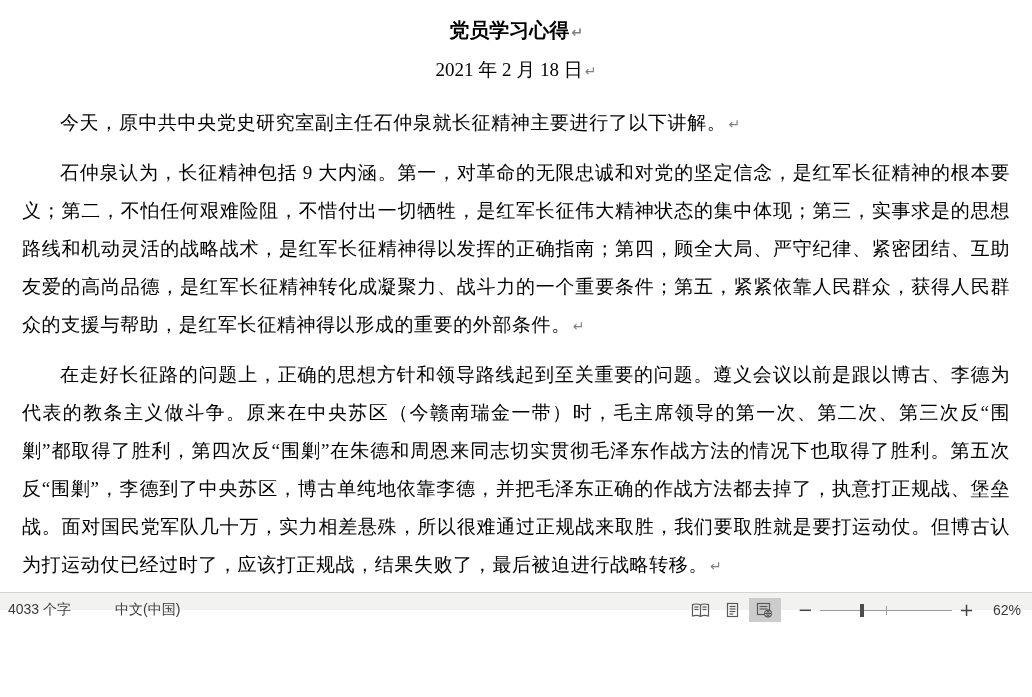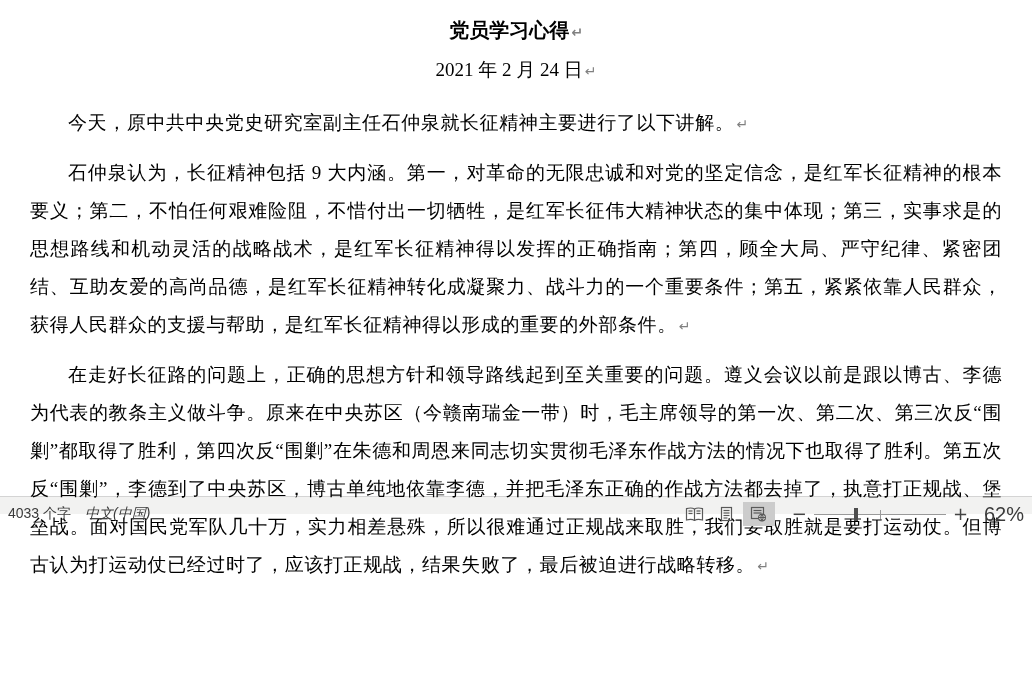--- a/index.html
+++ b/index.html
@@ -4,36 +4,36 @@
 <style>
   html, body { margin:0; padding:0; }
   body {
     width:1032px; height:697px;
     background:#ffffff;
     font-family:"Liberation Serif","DejaVu Serif",serif;
     overflow:hidden;
   }
   
   .doc {
-    height:496px; box-sizing:border-box;
+    height:592px; box-sizing:border-box;
     padding:11px 22px 0 22px;
     background:#ffffff;
   }
   .hline {
     text-align:center; line-height:38px;
     font-size:19px; color:#000;
   }
   .hline.title-line { font-weight:bold; font-size:20px; }
   .para {
     font-size:19px; line-height:38px;
     color:#000;
     text-align:justify;
     text-indent:2em;
     letter-spacing:0.6px;
-    margin:8px;
+    margin:0;
   }
   .para.p1 { margin-top:14px; }
   .para.p2 { margin-top:11px; }
   .para.p3 { margin-top:11px; }
   .pilcrow {
     color:#808080; font-size:14px; letter-spacing:0;
     font-family:"DejaVu Sans",sans-serif;
     padding-left:2px;
   }
   
@@ -41,21 +41,21 @@
     height:15px; box-sizing:border-box;
     background:#f2f2f1;
     border-top:1px solid #d4d4d4;
     display:flex; align-items:center; justify-content:space-between;
     font-family:"Liberation Sans","DejaVu Sans",sans-serif;
     font-size:14px; color:#3b3b3b;
     padding:17px 8px 0 4px;
   }
   .status-left { display:flex; align-items:center; }
   .status-item { padding:0 4px; white-space:nowrap; }
-  .status-item.lang { margin-left:6px;font-style:italic; }
+  .status-item.lang { margin-left:36px; }
   .status-right { display:flex; align-items:center; }
   .view-btn {
     width:32px; height:24px;
     display:flex; align-items:center; justify-content:center;
   }
   .view-btn.selected { background:#cccccc; }
   .view-btn svg { display:block; }
   .zoom-out, .zoom-in {
     font-size:18px; line-height:24px; color:#444;
     padding:0 7px; font-family:"DejaVu Sans",sans-serif;
@@ -67,28 +67,28 @@
     background:#9a9a9a;
   }
   .slider .center-tick {
     position:absolute; left:50%; top:8px; width:1px; height:9px;
     background:#9a9a9a;
   }
   .slider .thumb {
     position:absolute; left:40px; top:6px; width:4px; height:13px;
     background:#4d4d4d;
   }
-  .zoom-pct { margin-left:9px; font-size:20px; min-width:34px; text-align:center; }
+  .zoom-pct { margin-left:9px; font-size:14px; min-width:34px; text-align:center; }
 </style>
 </head>
 <body>
 
 <div class="doc">
   <div class="hline title-line"><span>党员学习心得</span><span class="pilcrow">↵</span></div>
-  <div class="hline"><span>2021 年 2 月 24 日</span><span class="pilcrow">↵</span></div>
+  <div class="hline"><span>2021 年 2 月 18 日</span><span class="pilcrow">↵</span></div>
 
   <p class="para p1"><span>今天，原中共中央党史研究室副主任石仲泉就长征精神主要进行了以下讲解。</span><span class="pilcrow">↵</span></p>
   <p class="para p2"><span>石仲泉认为，长征精神包括 9 大内涵。第一，对革命的无限忠诚和对党的坚定信念，是红军长征精神的根本要义；第二，不怕任何艰难险阻，不惜付出一切牺牲，是红军长征伟大精神状态的集中体现；第三，实事求是的思想路线和机动灵活的战略战术，是红军长征精神得以发挥的正确指南；第四，顾全大局、严守纪律、紧密团结、互助友爱的高尚品德，是红军长征精神转化成凝聚力、战斗力的一个重要条件；第五，紧紧依靠人民群众，获得人民群众的支援与帮助，是红军长征精神得以形成的重要的外部条件。</span><span class="pilcrow">↵</span></p>
   <p class="para p3"><span>在走好长征路的问题上，正确的思想方针和领导路线起到至关重要的问题。遵义会议以前是跟以博古、李德为代表的教条主义做斗争。原来在中央苏区（今赣南瑞金一带）时，毛主席领导的第一次、第二次、第三次反“围剿”都取得了胜利，第四次反“围剿”在朱德和周恩来同志切实贯彻毛泽东作战方法的情况下也取得了胜利。第五次反“围剿”，李德到了中央苏区，博古单纯地依靠李德，并把毛泽东正确的作战方法都去掉了，执意打正规战、堡垒战。面对国民党军队几十万，实力相差悬殊，所以很难通过正规战来取胜，我们要取胜就是要打运动仗。但博古认为打运动仗已经过时了，应该打正规战，结果失败了，最后被迫进行战略转移。</span><span class="pilcrow">↵</span></p>
 </div>
 
 <div class="status">
   <div class="status-left">
     <span class="status-item">4033 个字</span>
     <span class="status-item lang">中文(中国)</span>

